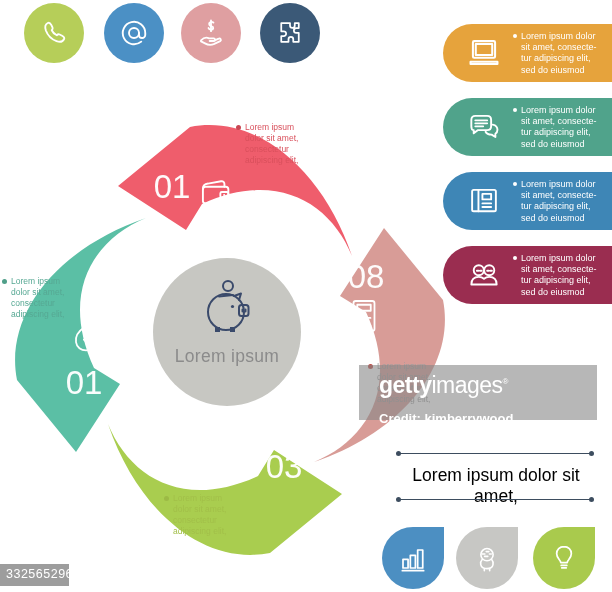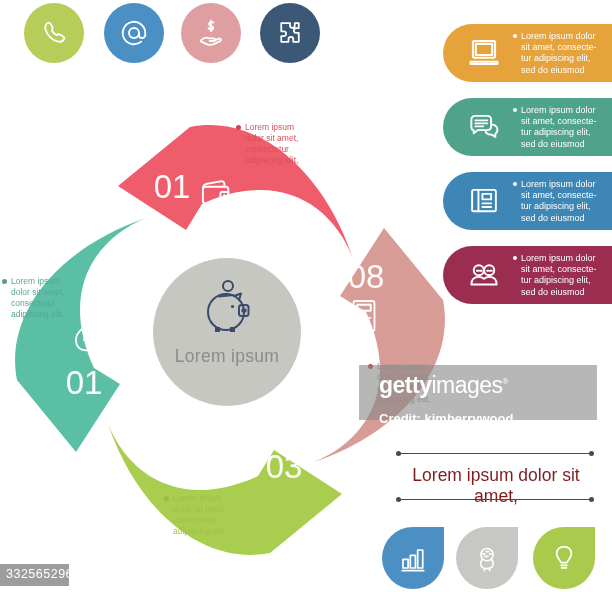--- a/index.html
+++ b/index.html
@@ -39,21 +39,21 @@
   .wm-credit{font-size:13px;font-weight:700;line-height:15px;margin-top:14px;}
   .wm-id{left:0;top:564px;width:69px;height:22px;background:rgba(130,130,130,.78);
          z-index:6;color:#fff;font-size:12.5px;padding:3px 0 0 6px;box-sizing:border-box;
          letter-spacing:.5px;}
   
   .rule{width:194px;border-top:1.5px solid #3D4D5F;z-index:3;}
   .rule .end-dot{position:absolute;width:5px;height:5px;border-radius:50%;
                  background:#3D4D5F;top:-3.5px;}
   .rule .end-dot.l{left:-2px;} .rule .end-dot.r{right:-2px;}
   .quote-text{left:390px;top:465px;width:212px;text-align:center;font-size:17.5px;
-              color:#7f1d1d;z-index:3;}
+              color:#000000;z-index:3;}
   
   .drop{width:62px;height:62px;border-radius:50% 0 50% 50%;z-index:3;
         display:flex;align-items:center;justify-content:center;}
   svg{display:block;}
 </style>
 </head>
 <body>
 
 <div class="abs top-circle" style="left: 24px; background: rgb(182, 206, 89);">
   <span>

